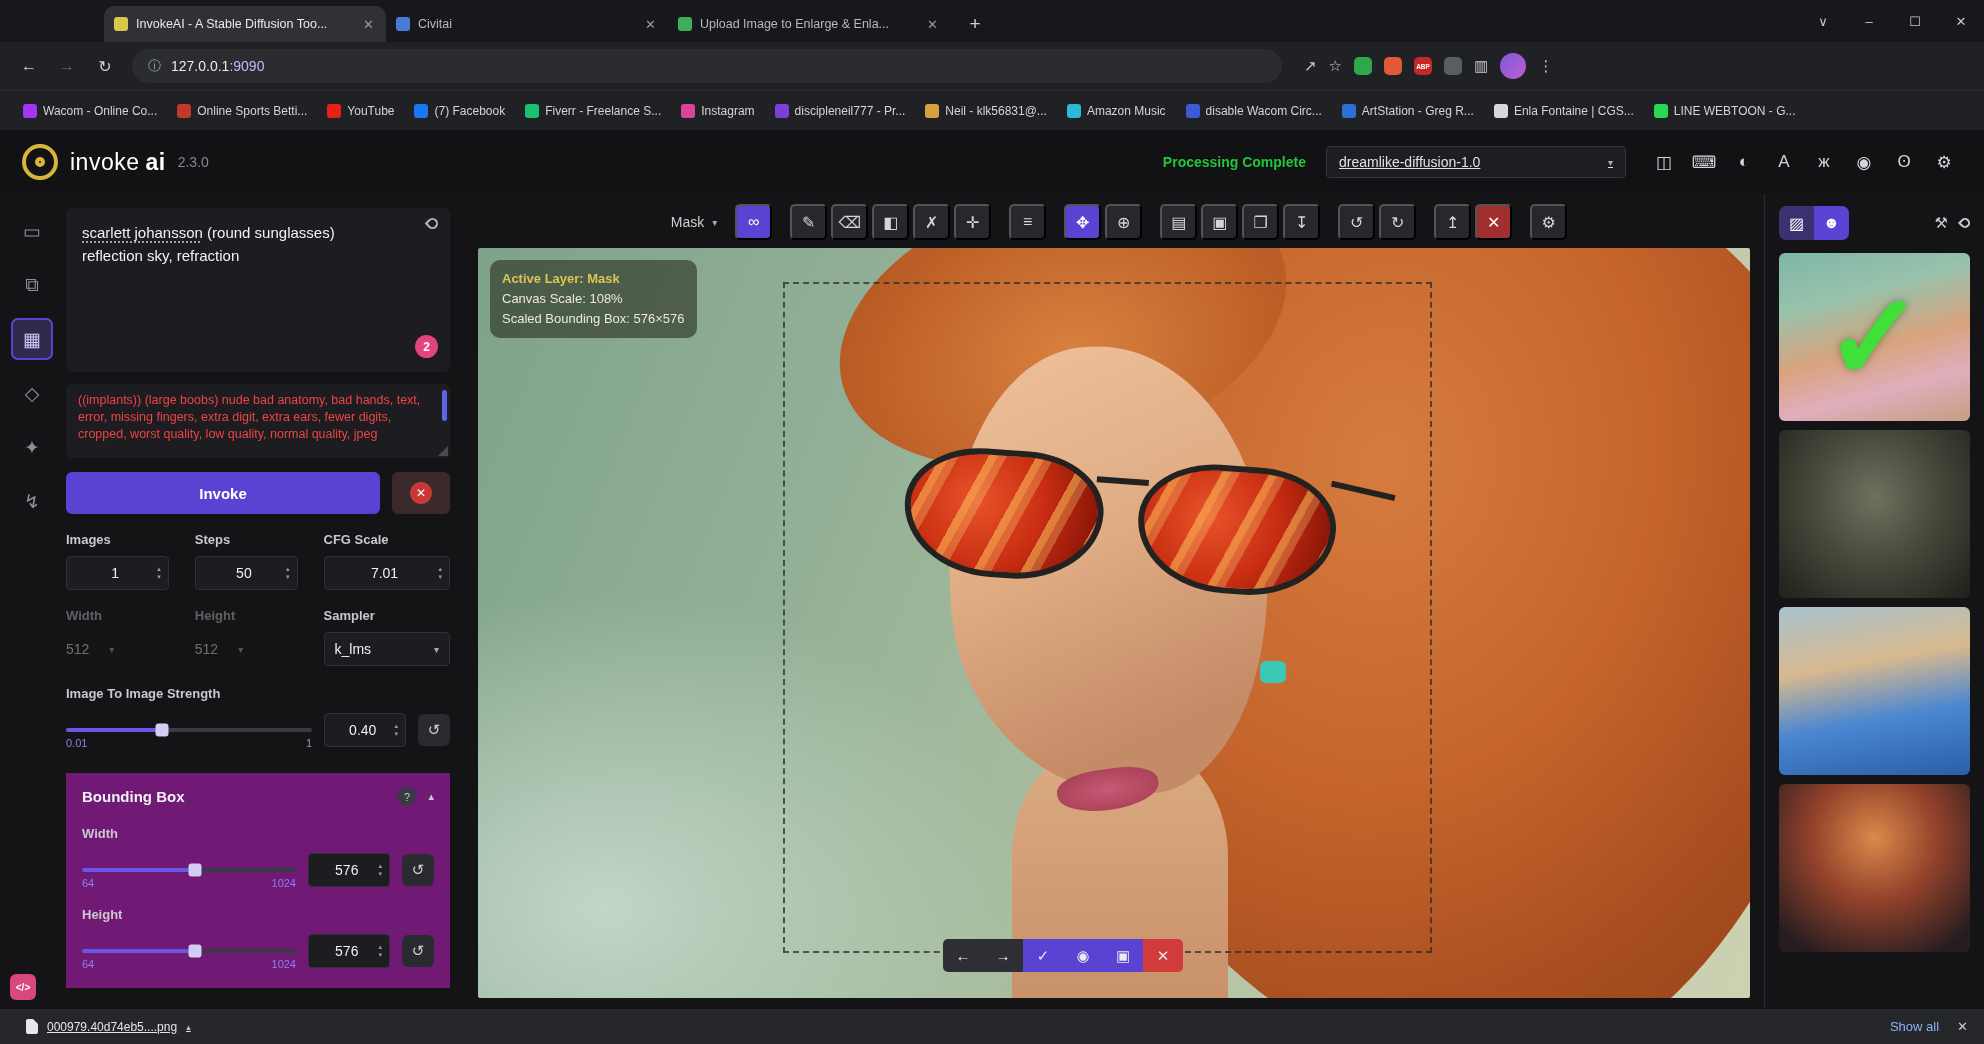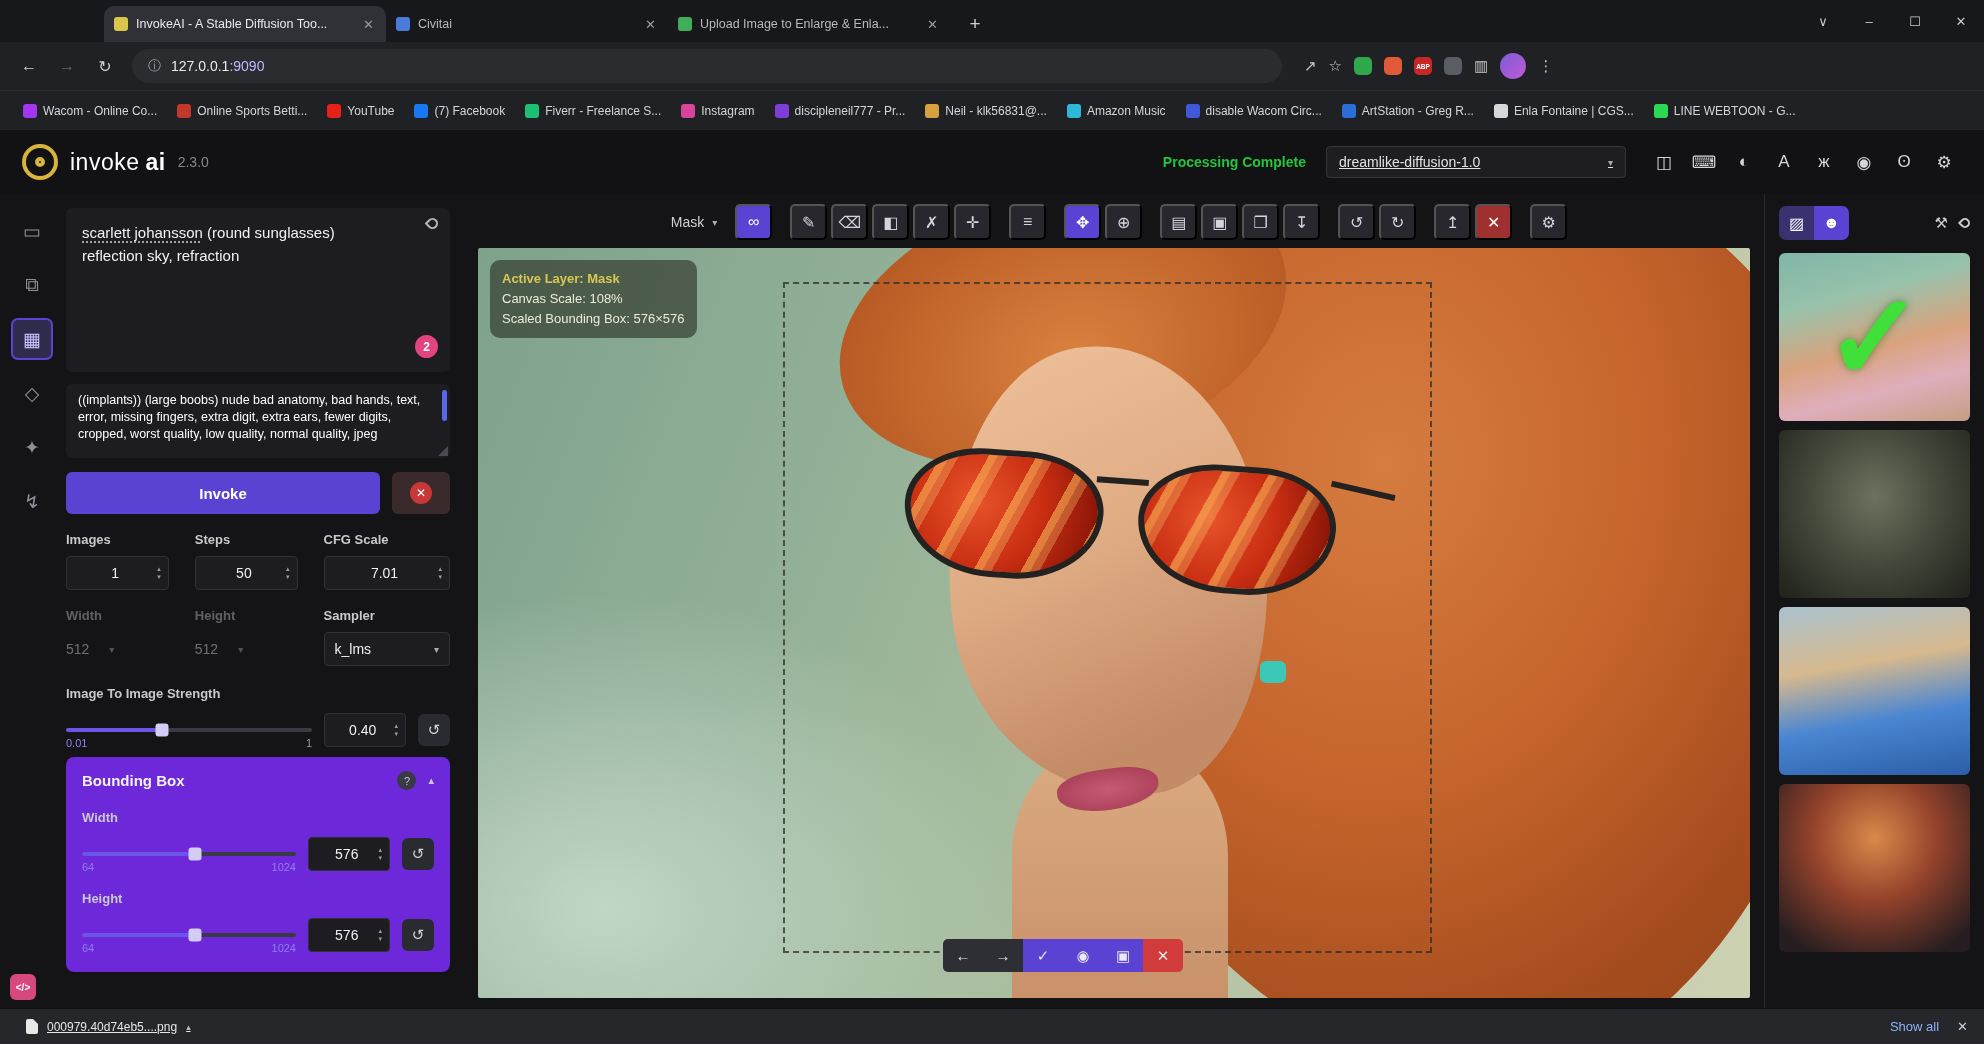--- a/index.html
+++ b/index.html
@@ -52,21 +52,21 @@
 
   .rail { width:64px; display:flex; flex-direction:column; align-items:center; padding-top:16px; gap:12px; }
   .rail-btn { width:42px; height:42px; border-radius:7px; color:#8f8f99; display:flex; align-items:center; justify-content:center; font-size:19px; }
   .rail-btn.active { background:#2e2b4d; color:#cfc6ff; box-shadow:0 0 0 2px #5a43d2 inset; }
 
   .options { width:400px; padding:14px 14px 0 2px; overflow:hidden; }
   .prompt-box { position:relative; background:#1c1c21; border-radius:6px; height:164px; padding:14px 16px; font-size:15px; color:#f2f2f4; line-height:1.5; }
   .misspell { text-decoration:underline dotted #cfcfcf; text-underline-offset:4px; }
   .badge { position:absolute; right:12px; bottom:14px; width:23px; height:23px; border-radius:50%; background:#e1447e; color:#fff; font-size:12px; font-weight:bold; display:flex; align-items:center; justify-content:center; }
   .pin-icon { position:absolute; right:12px; top:10px; width:11px; height:11px; border:2px solid #b6b6bf; border-radius:50% 50% 50% 0; transform:rotate(45deg); }
-  .neg-box { position:relative; background:#1c1c21; border-radius:6px; height:74px; margin-top:12px; padding:8px 18px 8px 12px; font-size:12.5px; color:#ffffff; line-height:1.35; overflow:hidden; }
+  .neg-box { position:relative; background:#1c1c21; border-radius:6px; height:74px; margin-top:12px; padding:8px 18px 8px 12px; font-size:12.5px; color:#ef4444; line-height:1.35; overflow:hidden; }
   .neg-scroll { position:absolute; right:3px; top:6px; width:5px; height:42%; border-radius:3px; background:#5a68e8; }
   .neg-resize { position:absolute; right:2px; bottom:2px; width:0; height:0; border-left:10px solid transparent; border-bottom:10px solid #4a4a52; }
 
   .invoke-row { display:flex; gap:12px; margin-top:14px; }
   .invoke-btn { flex:1; height:42px; border:none; border-radius:6px; color:#fff; font-weight:bold; font-size:15px; font-family:inherit; display:flex; align-items:center; justify-content:center; }
   .cancel-btn { width:58px; height:42px; background:#3b2a2c; border-radius:6px; display:flex; align-items:center; justify-content:center; }
   .cancel-x { width:22px; height:22px; border-radius:50%; background:#c93838; color:#fff; font-size:12px; display:flex; align-items:center; justify-content:center; }
 
   .param-row { display:flex; gap:26px; margin-top:18px; }
   .param { width:104px; }
@@ -84,21 +84,21 @@
   .slider { position:relative; flex:1; height:4px; background:#3a3a44; border-radius:2px; }
   .slider .fill { position:absolute; left:0; top:0; bottom:0; background:#6b54e8; border-radius:2px; }
   .slider .handle { position:absolute; top:50%; transform:translate(-50%,-50%); width:13px; height:13px; border-radius:3px; background:#d3ccf5; }
   .slider .min { position:absolute; left:0; top:9px; font-size:11px; color:#8f7ff0; }
   .slider .max { position:absolute; right:0; top:9px; font-size:11px; }
   .slider .max.purple { color:#8f7ff0; }
   .slider .max.gray { color:#9a9aa2; }
   .val-stepper { width:82px; flex:0 0 82px; }
   .reset-btn { width:32px; height:32px; flex:0 0 32px; background:#2a2a31; border-radius:6px; color:#cfcfd4; font-size:15px; display:flex; align-items:center; justify-content:center; }
 
-  .bbox { background:#6d28d9; border-radius:8px; padding:14px 16px 20px; margin-top:10px; }
+  .bbox { background:#701a75; border-radius:0; padding:14px 16px 20px; margin-top:26px; }
   .bbox-header { display:flex; align-items:center; }
   .bbox-title { font-size:15px; font-weight:bold; color:#f2f2f4; }
   .help-dot { margin-left:auto; width:19px; height:19px; border-radius:50%; background:#3a3a44; color:#c9c9cf; font-size:11px; display:flex; align-items:center; justify-content:center; }
   .chev { margin-left:12px; color:#c9c9cf; font-size:11px; }
 
   
   .canvas-wrap { flex:1; position:relative; padding:8px 14px 10px; display:flex; flex-direction:column; }
   .canvas-toolbar { display:flex; align-items:center; justify-content:center; gap:4px; height:40px; flex:0 0 40px; }
   .layer-pill { height:36px; display:flex; align-items:center; gap:8px; padding:0 10px; color:#cfcfd4; font-size:14px; margin-right:4px; }
   .ctb { width:37px; height:36px; border-radius:5px; background:#27272d; color:#d4d4da; display:flex; align-items:center; justify-content:center; font-size:16px; }

